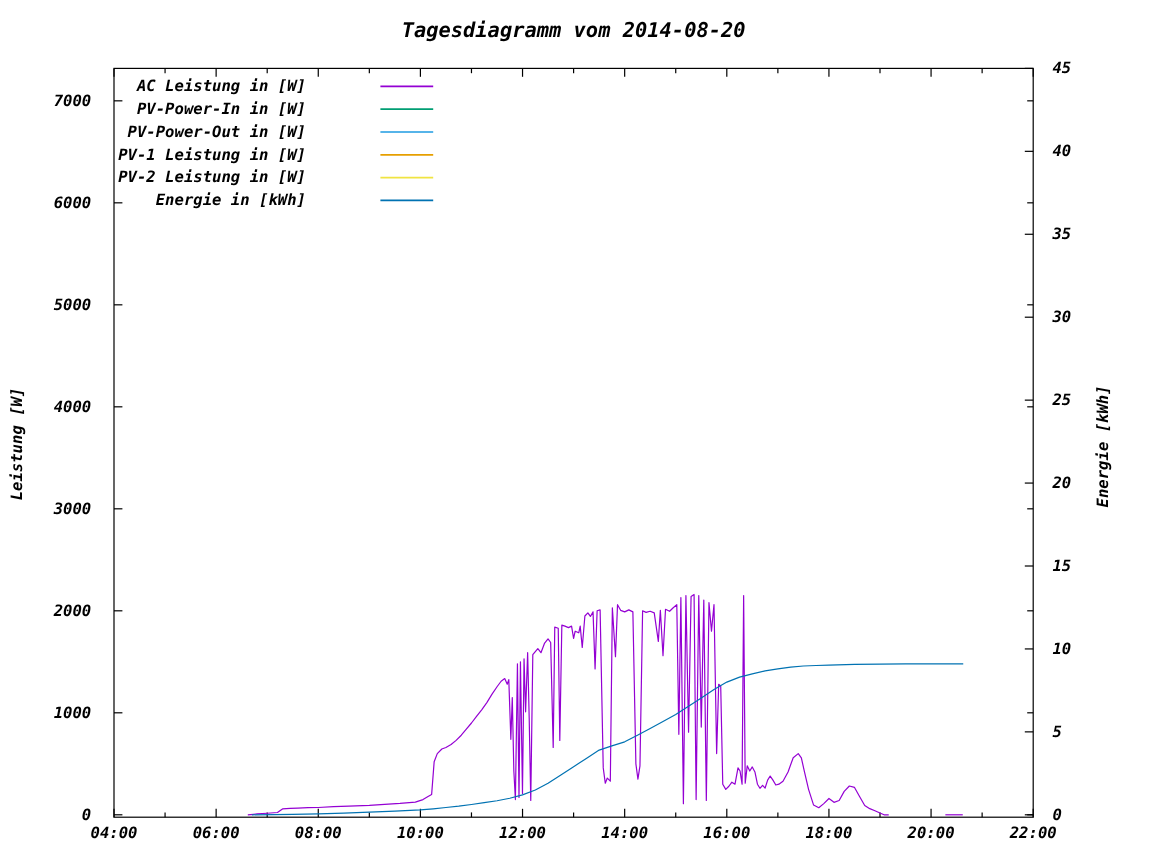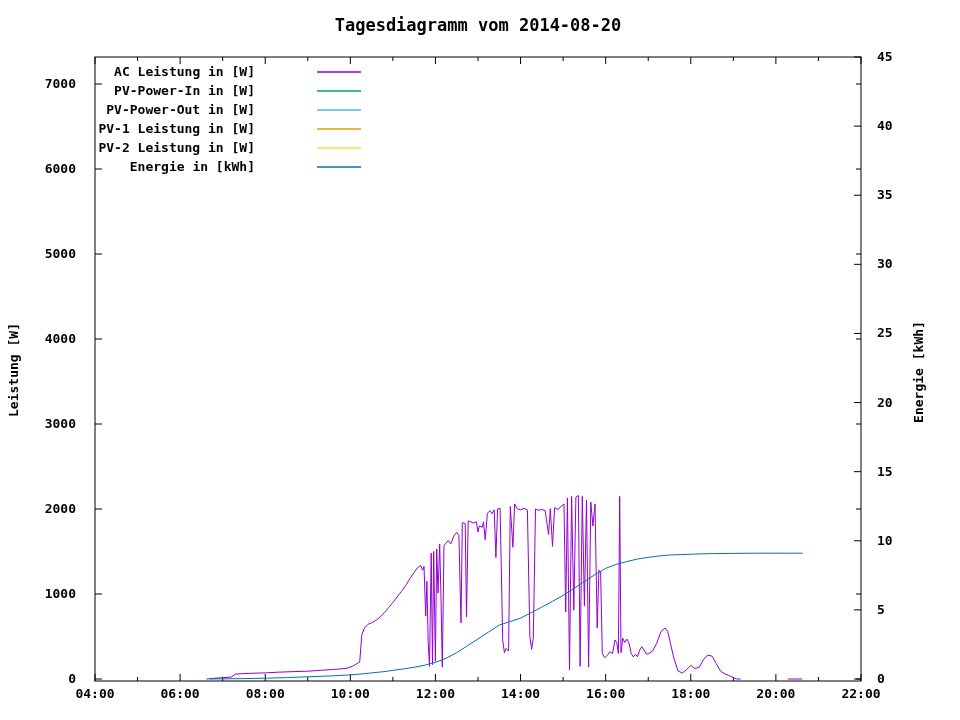--- a/index.html
+++ b/index.html
@@ -1,16 +1,16 @@
 <!DOCTYPE html>
 <html><head>
 <meta charset="utf-8">
 <style>
   html,body{margin:0;padding:0;background:#ffffff;}
-  .stage{position:relative;width:960px;height:720px;background:#ffffff;overflow:hidden;}
+  .stage{position:relative;width:960px;height:720px;background:#ffffff;overflow:hidden;font-style:italic;}
   svg{position:absolute;left:0;top:0;}
   .t{font-family:"DejaVu Sans Mono",monospace;font-weight:bold;font-size:13px;fill:#000000;}
   .title-t{font-family:"DejaVu Sans Mono",monospace;font-weight:bold;font-size:17px;fill:#000000;}
 </style>
 </head>
 <body>
 
 <div class="stage">
   <svg id="plot-svg" width="960" height="720" viewBox="0 0 960 720">
     <text class="title-t" x="478" y="31" text-anchor="middle">Tagesdiagramm vom 2014-08-20</text>

